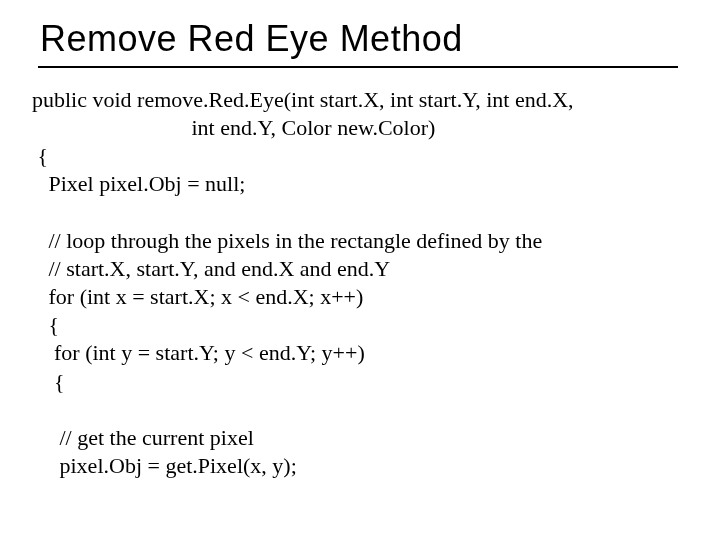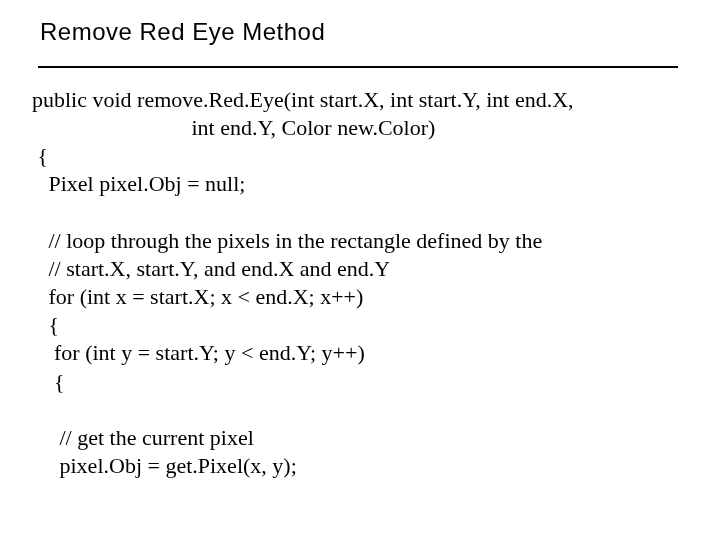--- a/index.html
+++ b/index.html
@@ -15,21 +15,21 @@
   .slide {
     position: relative;
     width: 720px;
     height: 540px;
     box-sizing: border-box;
   }
   .title {
     position: absolute;
     left: 40px;
     top: 18px;
-    font-size: 24px;
+    font-size: 36px;
     font-weight: 400;
     letter-spacing: 0.5px;
   }
   .title-underline {
     position: absolute;
     left: 38px;
     top: 66px;
     width: 640px;
     height: 0;
     border-top: 2px solid #000;

